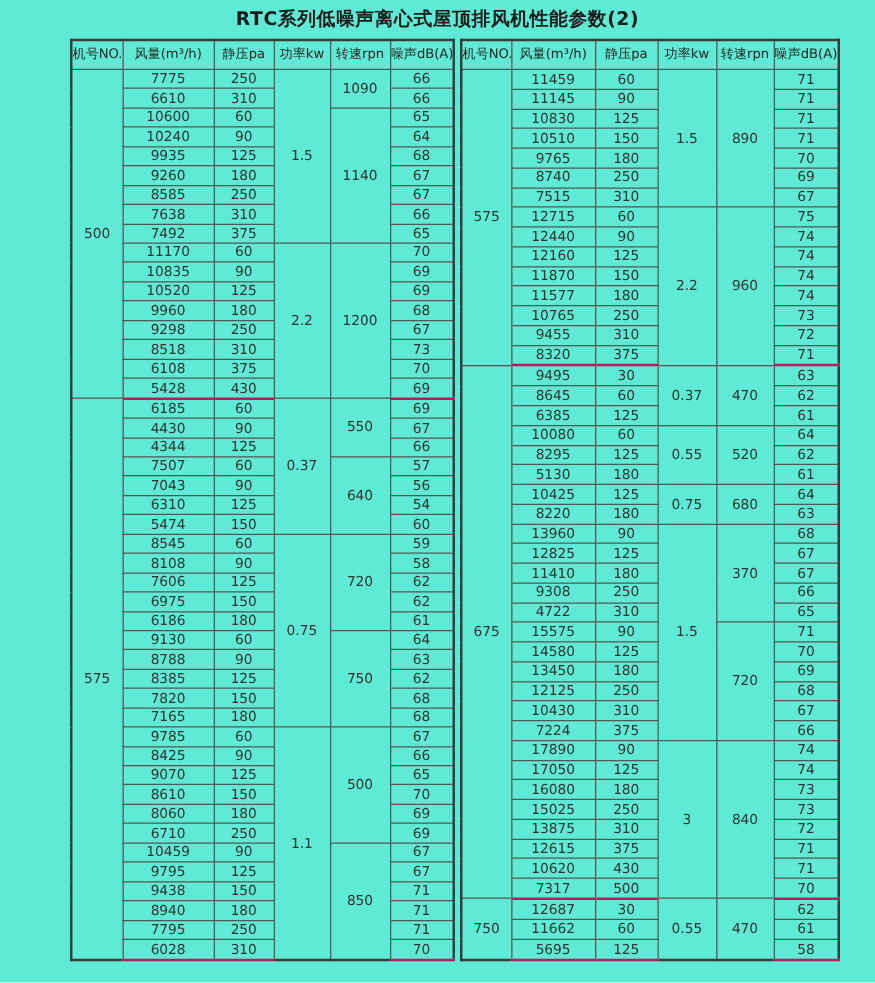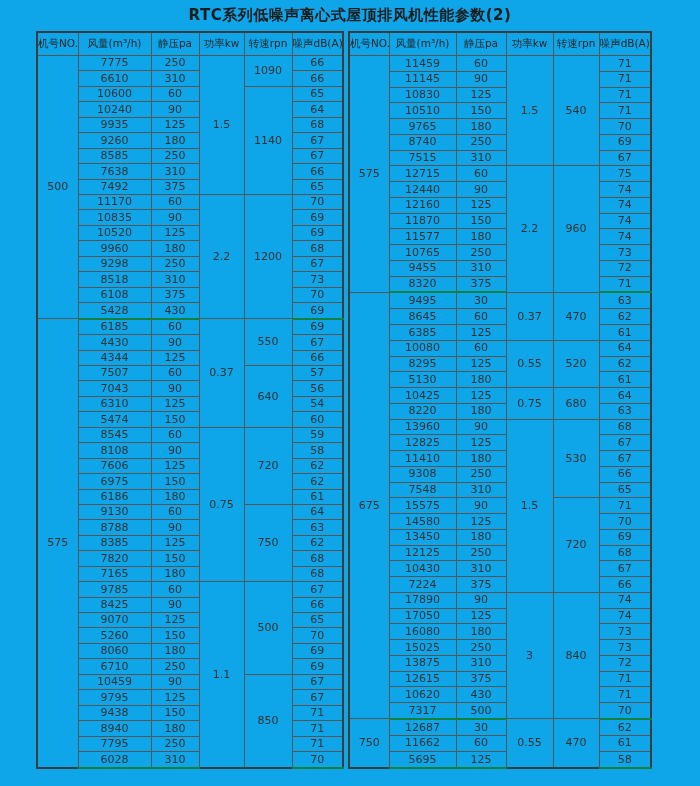--- a/index.html
+++ b/index.html
@@ -1,39 +1,39 @@
 <!DOCTYPE html>
 <html><head>
 <meta charset="utf-8">
 <style>
   html,body{margin:0;padding:0;background:#ffffff;}
   .page{
     width:700px;height:786px;box-sizing:border-box;
-    background:#0ea5e9;position:relative;padding-top:6px;
+    background:#5eead4;position:relative;padding-top:6px;
     font-family:"DejaVu Sans","Liberation Sans",sans-serif;
   }
   .title{
     margin:0 0 6px 0;text-align:center;
     font-size:15px;font-weight:bold;color:#1c1c1c;letter-spacing:0.5px;
   }
-  .tables{display:flex;align-items:flex-start;padding-left:36px;gap:4px;}
+  .tables{display:flex;align-items:flex-start;padding-left:36px;gap:4px;margin-left:20px;}
   table.spec{
     border-collapse:collapse;table-layout:fixed;
     border:2px solid #3c3c3c;height:738px;
   }
   table.t-left{width:306px;}
   table.t-right{width:302px;}
   .spec th,.spec td{
     border:1px solid #555;
     text-align:center;vertical-align:middle;
     padding:0;font-size:11px;line-height:1.05;
     color:#333;white-space:nowrap;overflow:hidden;
   }
   .spec th{height:22px;font-weight:normal;color:#272727;font-size:10.5px;}
-  .spec tr.group-last td{border-bottom:2px solid #15803d;}
+  .spec tr.group-last td{border-bottom:2px solid #be185d;}
 </style>
 </head>
 <body>
 
 <div class="page">
   <h1 class="title">RTC系列低噪声离心式屋顶排风机性能参数(2)</h1>
   <div class="tables">
     <table class="spec t-left">
       <colgroup>
         <col style="width:41px">
@@ -248,21 +248,21 @@
             <td>8425</td>
             <td>90</td>
             <td>66</td>
           </tr>
           <tr>
             <td>9070</td>
             <td>125</td>
             <td>65</td>
           </tr>
           <tr>
-            <td>5260</td>
+            <td>8610</td>
             <td>150</td>
             <td>70</td>
           </tr>
           <tr>
             <td>8060</td>
             <td>180</td>
             <td>69</td>
           </tr>
           <tr>
             <td>6710</td>
@@ -320,21 +320,21 @@
             <th>转速rpn</th>
             <th>噪声dB(A)</th>
           </tr>
         </thead>
         <tbody>
           <tr>
             <td rowspan="15">575</td>
             <td>11459</td>
             <td>60</td>
             <td rowspan="7">1.5</td>
-            <td rowspan="7">540</td>
+            <td rowspan="7">890</td>
             <td>71</td>
           </tr>
           <tr>
             <td>11145</td>
             <td>90</td>
             <td>71</td>
           </tr>
           <tr>
             <td>10830</td>
             <td>125</td>
@@ -446,40 +446,40 @@
           </tr>
           <tr>
             <td>8220</td>
             <td>180</td>
             <td>63</td>
           </tr>
           <tr>
             <td>13960</td>
             <td>90</td>
             <td rowspan="11">1.5</td>
-            <td rowspan="5">530</td>
+            <td rowspan="5">370</td>
             <td>68</td>
           </tr>
           <tr>
             <td>12825</td>
             <td>125</td>
             <td>67</td>
           </tr>
           <tr>
             <td>11410</td>
             <td>180</td>
             <td>67</td>
           </tr>
           <tr>
             <td>9308</td>
             <td>250</td>
             <td>66</td>
           </tr>
           <tr>
-            <td>7548</td>
+            <td>4722</td>
             <td>310</td>
             <td>65</td>
           </tr>
           <tr>
             <td>15575</td>
             <td>90</td>
             <td rowspan="6">720</td>
             <td>71</td>
           </tr>
           <tr>

